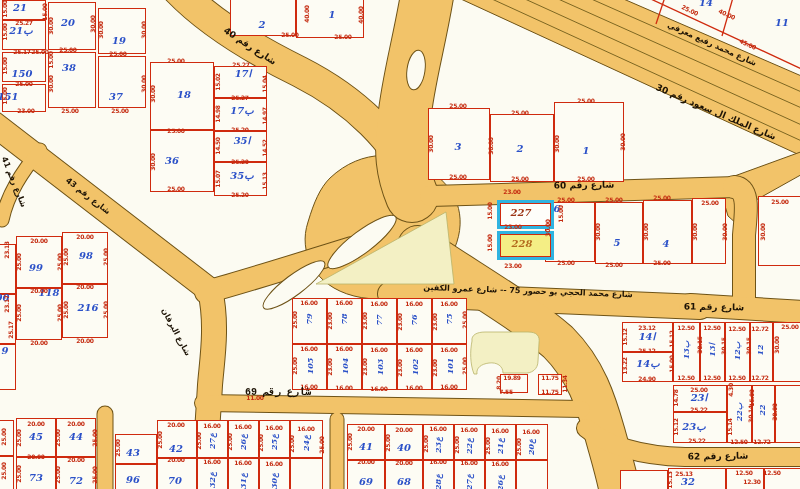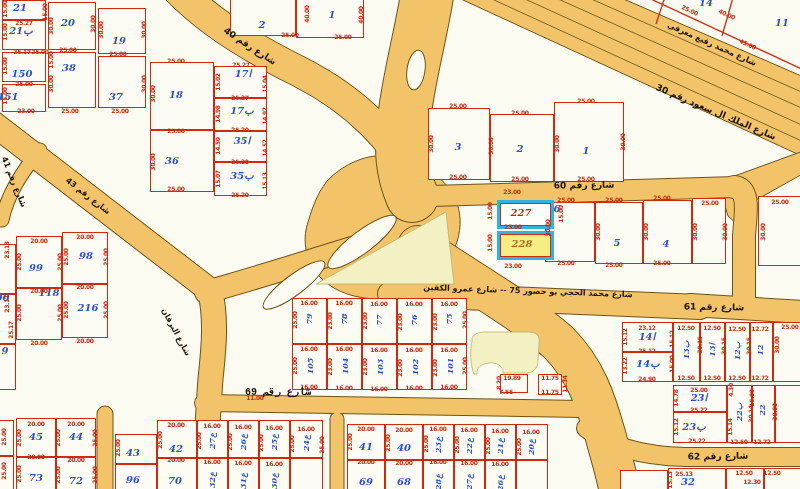--- a/index.html
+++ b/index.html
@@ -76,21 +76,21 @@
     <div class="plabel" style="left: 119px; top: 40px;">19</div>
     <div class="parcel" style="left: 48px; top: 52px; width: 48px; height: 56px;"></div>
     <div class="plabel" style="left: 69px; top: 67px;">38</div>
     <div class="parcel" style="left: 98px; top: 56px; width: 48px; height: 52px;"></div>
     <div class="plabel" style="left: 116px; top: 96px;">37</div>
     <div class="parcel" style="left: 2px; top: 52px; width: 44px; height: 30px;"></div>
     <div class="plabel" style="left: 22px; top: 73px;">150</div>
     <div class="parcel" style="left: 2px; top: 84px; width: 44px; height: 28px;"></div>
     <div class="plabel" style="left: 8px; top: 96px;">151</div>
     <div class="parcel" style="left: 150px; top: 62px; width: 64px; height: 68px;"></div>
-    <div class="plabel" style="left: 176px; top: 94px;">18</div>
+    <div class="plabel" style="left: 184px; top: 94px;">18</div>
     <div class="parcel" style="left: 214px; top: 66px; width: 53px; height: 32px;"></div>
     <div class="plabel" style="left: 243px; top: 73px;">17ا</div>
     <div class="parcel" style="left: 214px; top: 98px; width: 53px; height: 33px;"></div>
     <div class="plabel" style="left: 242px; top: 110px;">17ب</div>
     <div class="parcel" style="left: 150px; top: 130px; width: 64px; height: 62px;"></div>
     <div class="plabel" style="left: 172px; top: 160px;">36</div>
     <div class="parcel" style="left: 214px; top: 131px; width: 53px; height: 31px;"></div>
     <div class="plabel" style="left: 242px; top: 140px;">35ا</div>
     <div class="parcel" style="left: 214px; top: 162px; width: 53px; height: 34px;"></div>
     <div class="plabel" style="left: 242px; top: 175px;">35ب</div>

